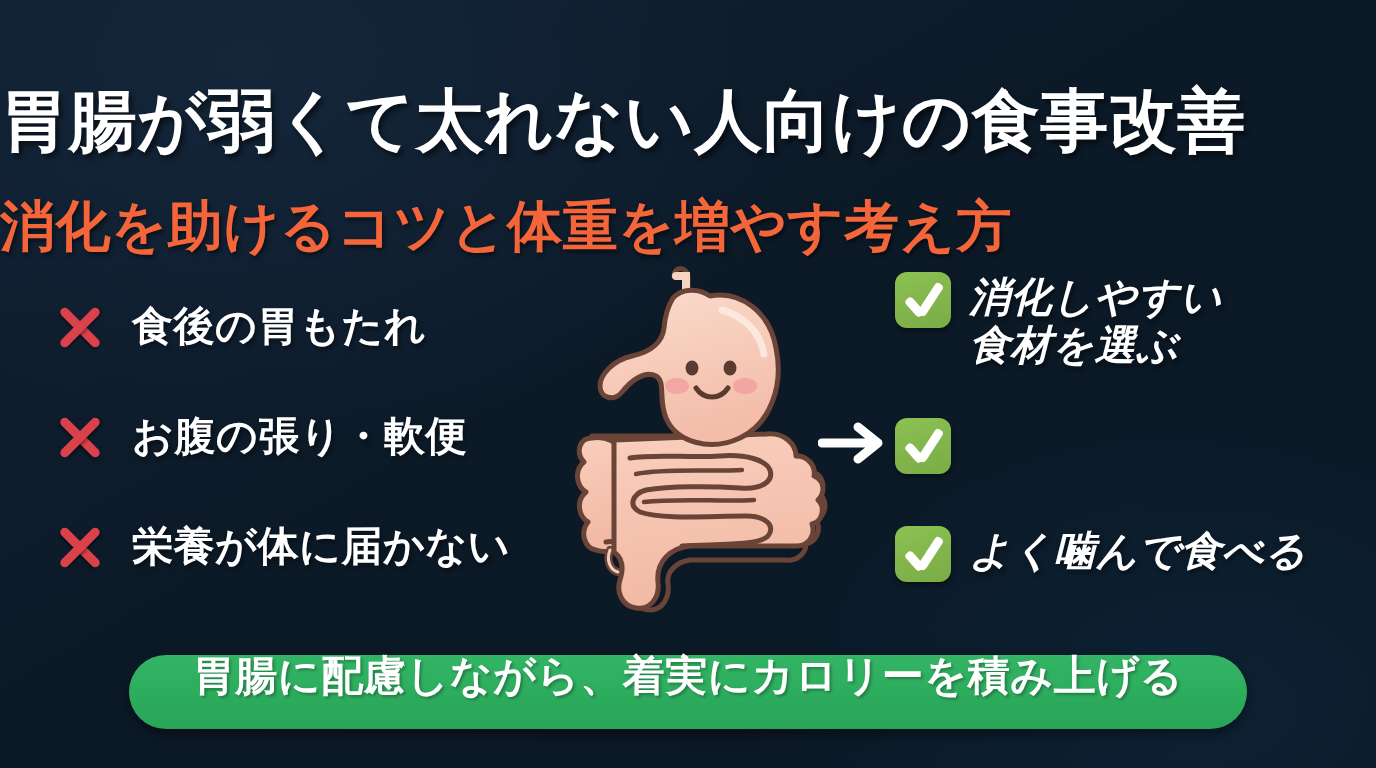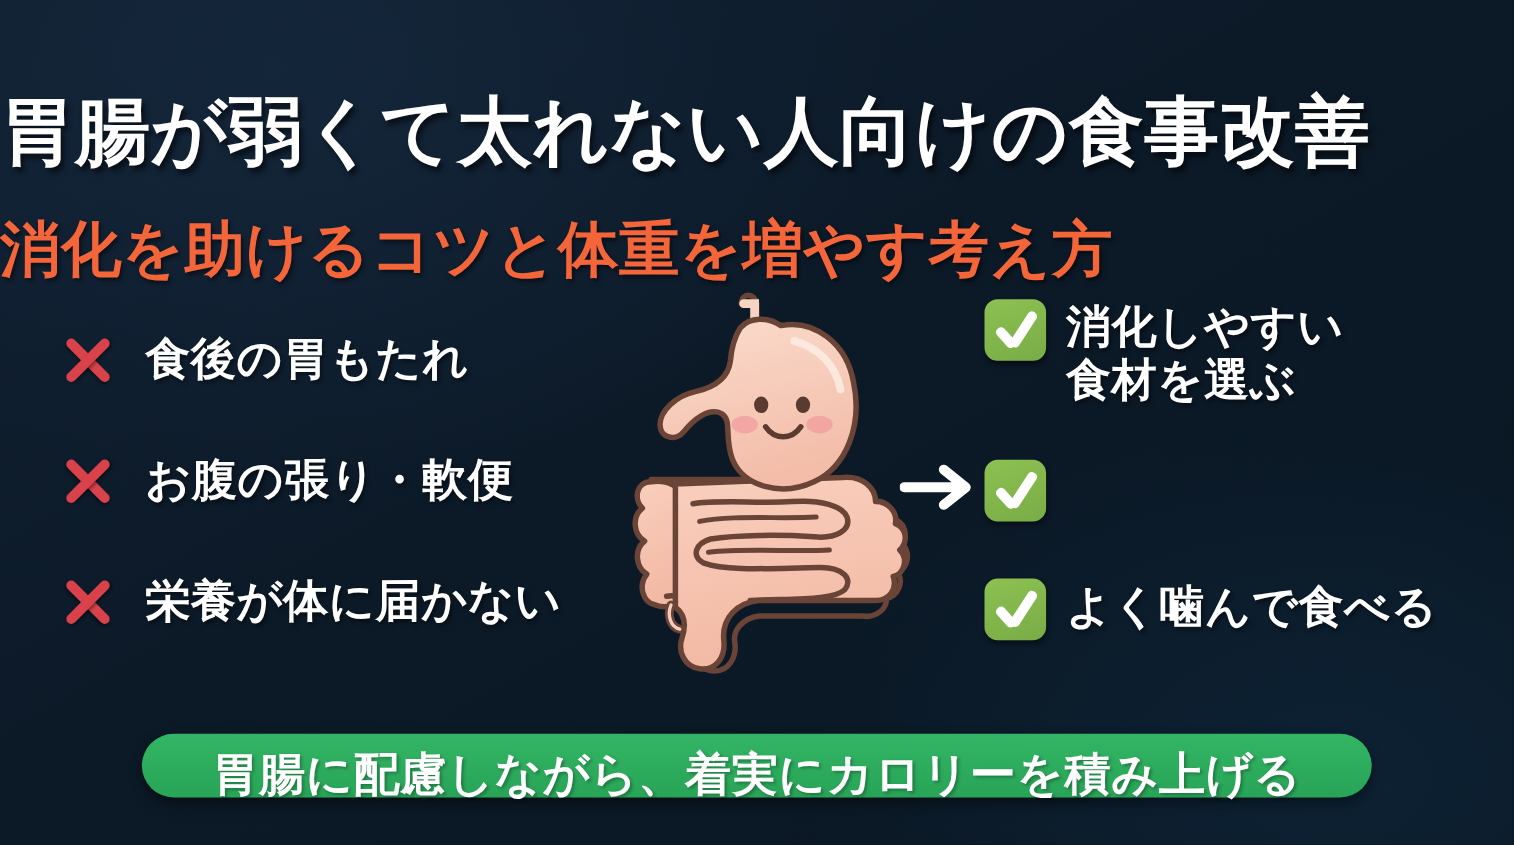--- a/index.html
+++ b/index.html
@@ -74,21 +74,21 @@
 
   .item-text {
     font-size: 41px;
     font-weight: 700;
     line-height: 1.16;
     letter-spacing: 0.5px;
     text-shadow: 2px 3px 4px rgba(0,0,0,0.45);
     white-space: pre-line;
   }
   .col-left .item-text { padding-left: 20px; }
-  .col-right .item-text { padding-left: 18px; padding-top: 2px; }
+  .col-right .item-text { padding-left: 18px; padding-top: 2px; font-style: italic; }
 
   
   .x-icon {
     flex: 0 0 auto;
     width: 64px;
     height: 64px;
     position: relative;
   }
   .x-icon span {
     position: absolute;
@@ -148,28 +148,27 @@
     width: 300px;
     height: 365px;
   }
 
   
   .banner {
     position: absolute;
     left: 129px;
     top: 655px;
     width: 1118px;
-    height: 58px;
+    height: 74px;
     border-radius: 39px;
     background: linear-gradient(180deg, #33b565 0%, #28a457 100%);
     box-shadow: 0 5px 12px rgba(0,0,0,0.45);
     display: flex;
-    align-items: flex-end;
+    align-items: flex-start;
     justify-content: center;
-    margin-top: 12px;
   }
   .banner-text {
     color: #ffffff;
     font-size: 42px;
     font-weight: 700;
     letter-spacing: 0.5px;
     line-height: 1;
     text-shadow: 2px 2px 3px rgba(0,0,0,0.28);
     white-space: nowrap;
   }

